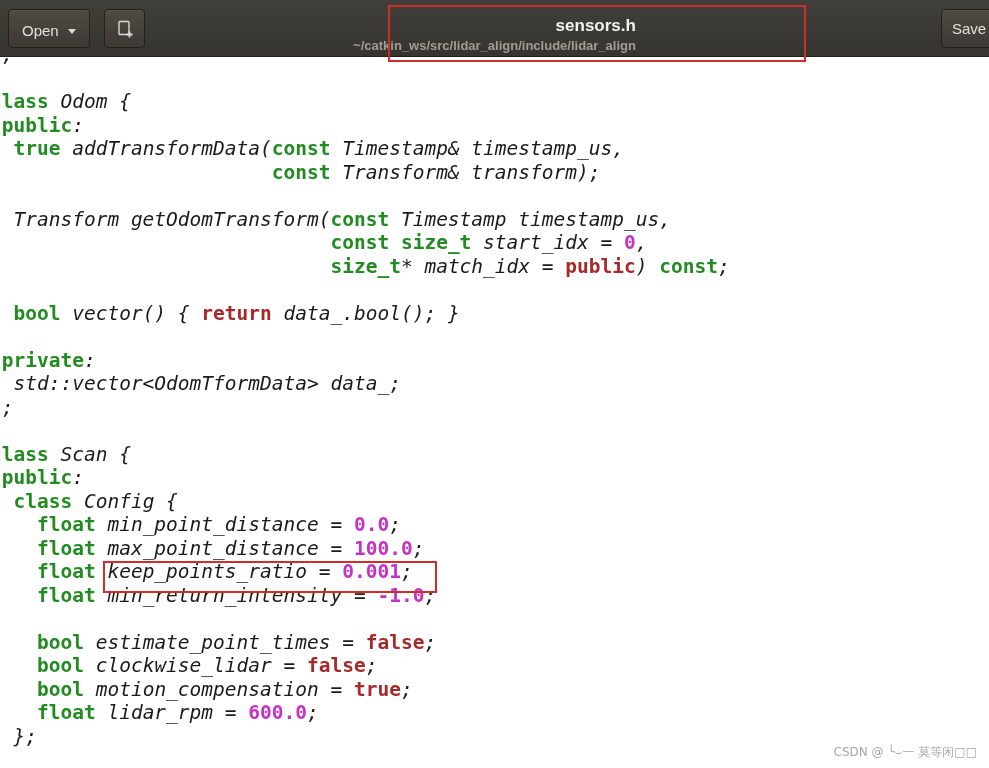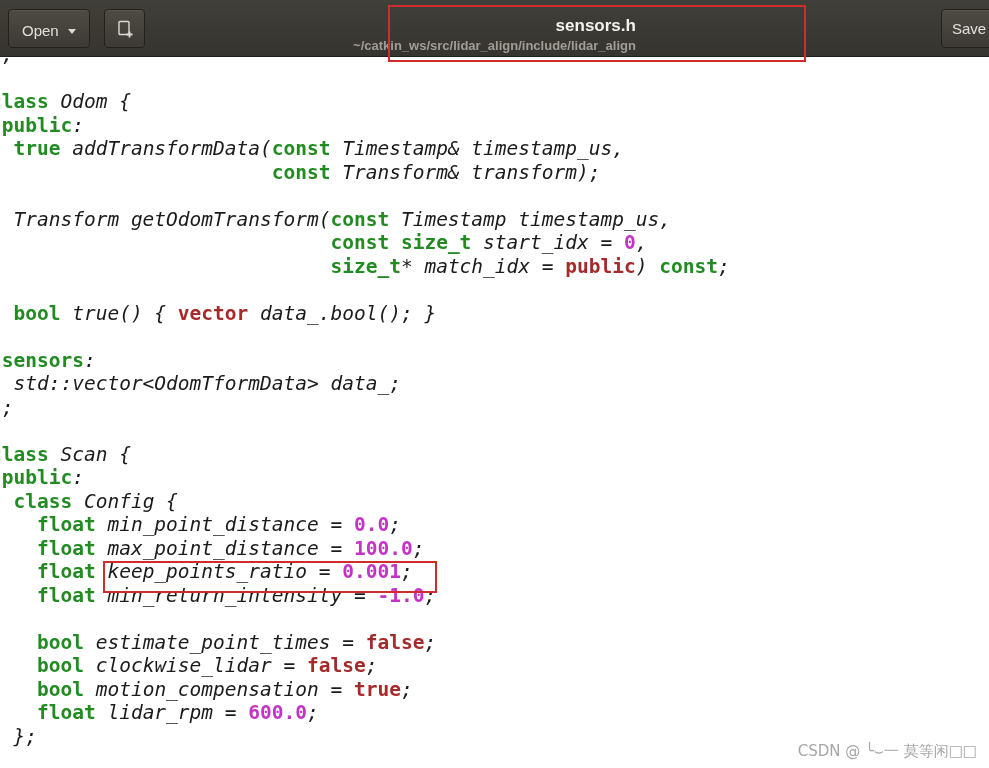--- a/index.html
+++ b/index.html
@@ -57,21 +57,21 @@
   .tok-n{color:var(--c-num,#C433C4);font-weight:bold;}
 
   
   .anno{position:absolute;box-sizing:border-box;border:2px solid var(--c-anno,#D02C2C);z-index:20;pointer-events:none;}
   .anno-title{left:388px;top:5px;width:418px;height:57px;}
   .anno-code{left:103px;top:561px;width:334px;height:32px;}
 
   
   .watermark{
     position:absolute;right:12px;bottom:7px;
-    color:#a6a6a6;font-size:15px;z-index:5;
+    color:#a6a6a6;font-size:12px;z-index:5;
     font-family:"DejaVu Sans",sans-serif;white-space:nowrap;margin-top:44px;
   }
 </style>
 </head>
 <body>
 
 <div id="app">
 
   <header class="headerbar">
     <button class="hb-btn btn-open">
@@ -101,23 +101,23 @@
         <div class="code-line"></div>
         <div class="code-line"><span class="tok-k">class</span><span class="tok-p"> Odom {</span></div>
         <div class="code-line"><span class="tok-p"> </span><span class="tok-k">public</span><span class="tok-p">:</span></div>
         <div class="code-line"><span class="tok-p">  </span><span class="tok-k">true</span><span class="tok-p"> addTransformData(</span><span class="tok-k">const</span><span class="tok-p"> Timestamp&amp; timestamp_us,</span></div>
         <div class="code-line"><span class="tok-p">                        </span><span class="tok-k">const</span><span class="tok-p"> Transform&amp; transform);</span></div>
         <div class="code-line"></div>
         <div class="code-line"><span class="tok-p">  Transform getOdomTransform(</span><span class="tok-k">const</span><span class="tok-p"> Timestamp timestamp_us,</span></div>
         <div class="code-line"><span class="tok-p">                             </span><span class="tok-k">const</span><span class="tok-p"> </span><span class="tok-k">size_t</span><span class="tok-p"> start_idx = </span><span class="tok-n">0</span><span class="tok-p">,</span></div>
         <div class="code-line"><span class="tok-p">                             </span><span class="tok-k">size_t</span><span class="tok-p">* match_idx = </span><span class="tok-c">public</span><span class="tok-p">) </span><span class="tok-k">const</span><span class="tok-p">;</span></div>
         <div class="code-line"></div>
-        <div class="code-line"><span class="tok-p">  </span><span class="tok-k">bool</span><span class="tok-p"> true() { </span><span class="tok-c">vector</span><span class="tok-p"> data_.bool(); }</span></div>
+        <div class="code-line"><span class="tok-p">  </span><span class="tok-k">bool</span><span class="tok-p"> vector() { </span><span class="tok-c">return</span><span class="tok-p"> data_.bool(); }</span></div>
         <div class="code-line"></div>
-        <div class="code-line"><span class="tok-p"> </span><span class="tok-k">sensors</span><span class="tok-p">:</span></div>
+        <div class="code-line"><span class="tok-p"> </span><span class="tok-k">private</span><span class="tok-p">:</span></div>
         <div class="code-line"><span class="tok-p">  std::vector&lt;OdomTformData&gt; data_;</span></div>
         <div class="code-line"><span class="tok-p">};</span></div>
         <div class="code-line"></div>
         <div class="code-line"><span class="tok-k">class</span><span class="tok-p"> Scan {</span></div>
         <div class="code-line"><span class="tok-p"> </span><span class="tok-k">public</span><span class="tok-p">:</span></div>
         <div class="code-line"><span class="tok-p">  </span><span class="tok-k">class</span><span class="tok-p"> Config {</span></div>
         <div class="code-line"><span class="tok-p">    </span><span class="tok-k">float</span><span class="tok-p"> min_point_distance = </span><span class="tok-n">0.0</span><span class="tok-p">;</span></div>
         <div class="code-line"><span class="tok-p">    </span><span class="tok-k">float</span><span class="tok-p"> max_point_distance = </span><span class="tok-n">100.0</span><span class="tok-p">;</span></div>
         <div class="code-line"><span class="tok-p">    </span><span class="tok-k">float</span><span class="tok-p"> keep_points_ratio = </span><span class="tok-n">0.001</span><span class="tok-p">;</span></div>
         <div class="code-line"><span class="tok-p">    </span><span class="tok-k">float</span><span class="tok-p"> min_return_intensity = </span><span class="tok-n">-1.0</span><span class="tok-p">;</span></div>

